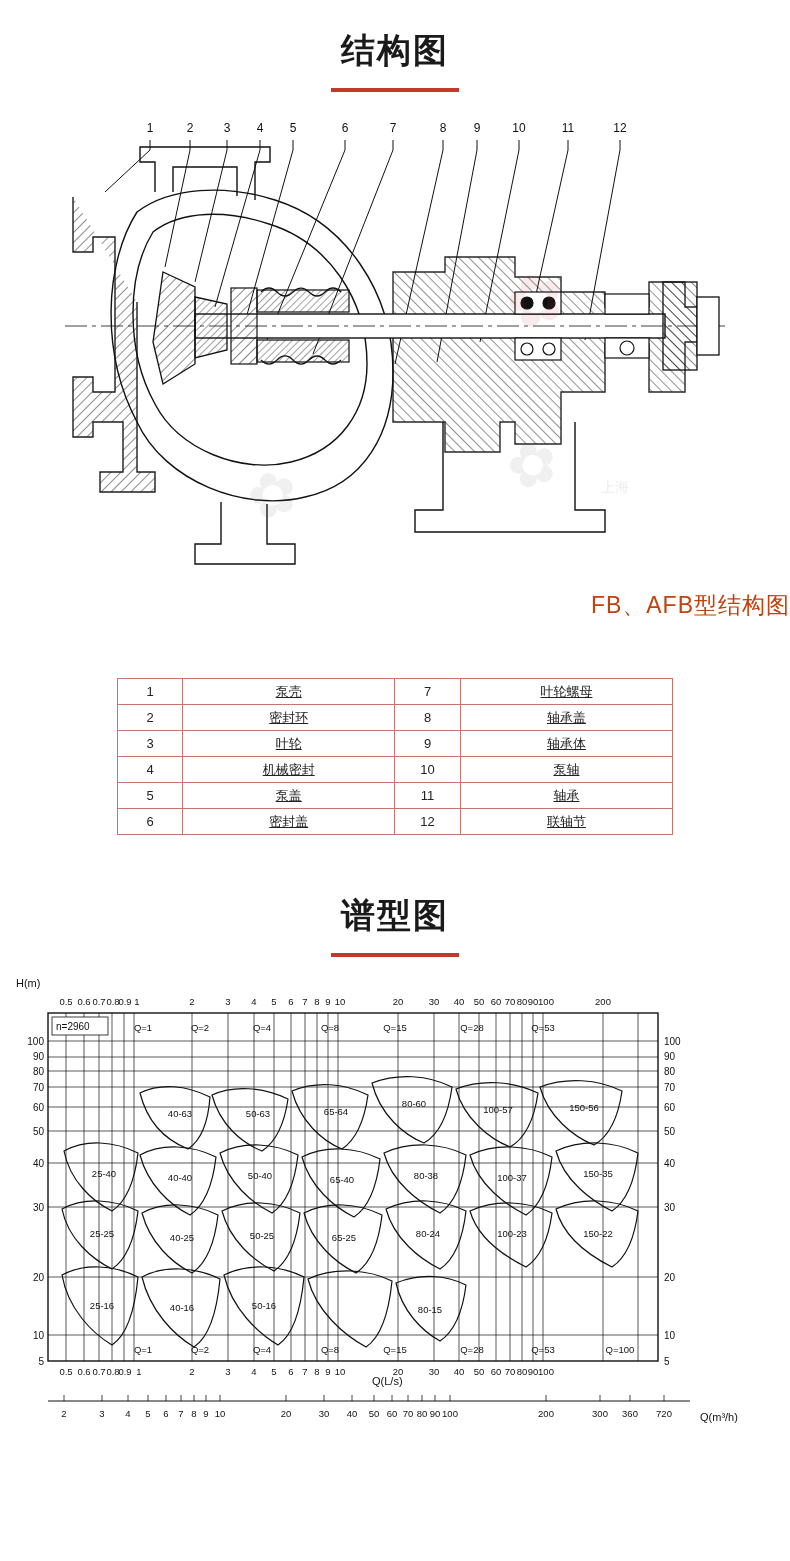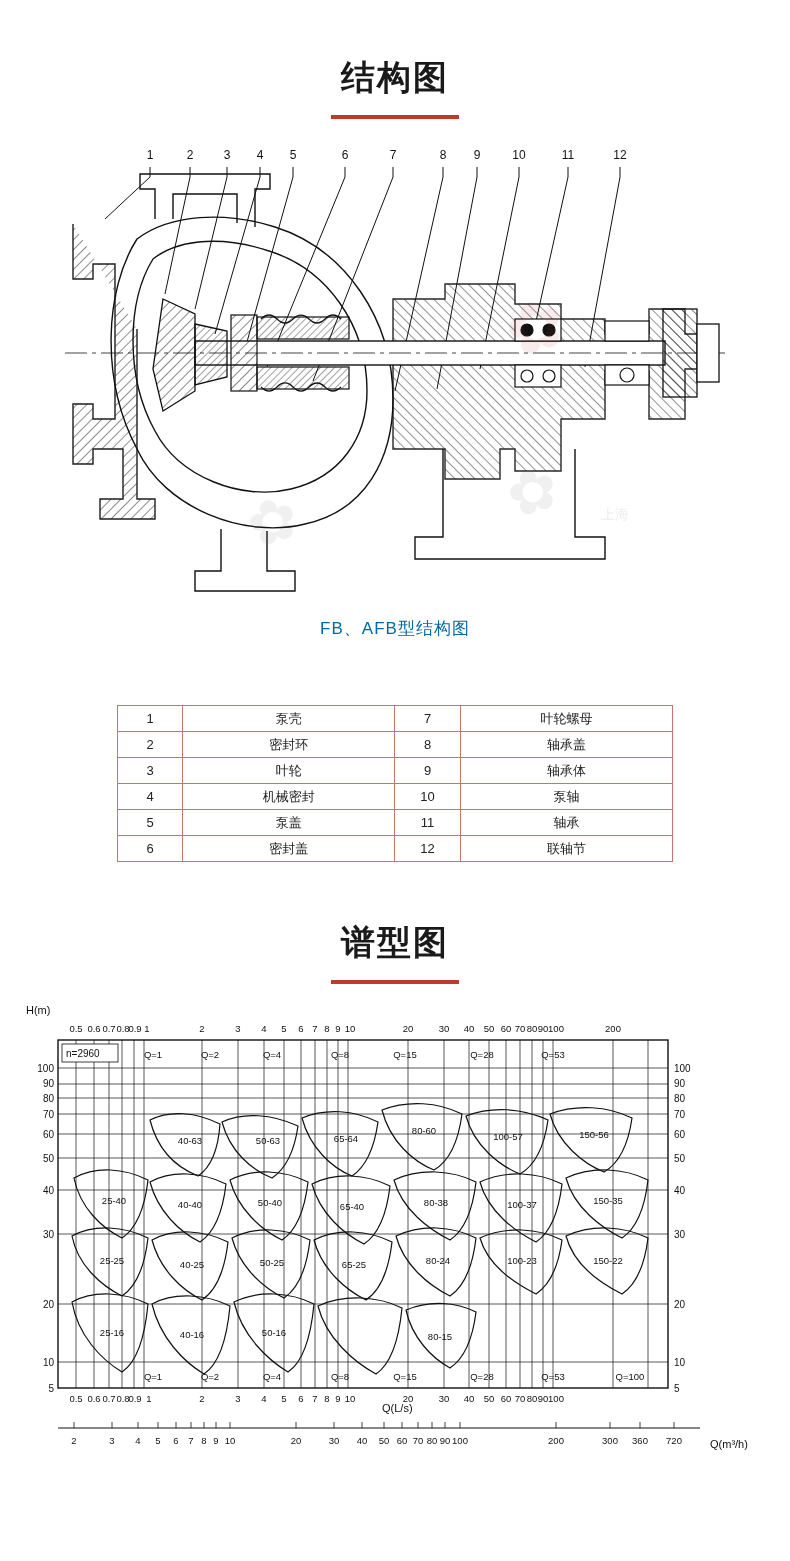--- a/index.html
+++ b/index.html
@@ -12,41 +12,41 @@
     text-align:center;font-size:34px;font-weight:bold;color:#1a1a1a;
     letter-spacing:2px;
   }
   .title-rule{
     width:128px;height:4px;background:#c0392b;margin:14px auto 0 auto;
   }
   
   #structure-block{position:relative;width:790px;height:560px;}
   #structure-svg{display:block;margin:0 auto;}
   .cap{
-    text-align:center;font-size:17px;color:#0369a1;margin-top:-2px;
+    text-align:right;font-size:23px;color:#c2410c;margin-top:-2px;
     letter-spacing:1px;
   }
   
   .parts-table{
     border-collapse:collapse;margin:26px auto 0 auto;width:556px;
     font-size:13px;color:#222;
   }
   .parts-table td{
     border:1px solid #c9736b;height:25px;text-align:center;padding:0 4px;
   }
   .parts-table td.num{width:60px;}
-  .parts-table td.nam{width:218px;}
+  .parts-table td.nam{width:218px;text-decoration:underline;}
   
-  #chart-block{position:relative;width:790px;height:480px;margin-top:8px;}
+  #chart-block{position:relative;width:636px;height:480px;margin-top:8px;}
   #chart-svg{display:block;margin:0 auto;}
 </style>
 </head>
 <body>
 
-<div class="section-title" style="padding-top:28px;margin-top:27px;">
+<div class="section-title" style="padding-top:28px;">
   <span>结构图</span>
 </div>
 <div class="title-rule"></div>
 
 <div id="structure-block">
   <svg id="structure-svg" width="700" height="500" viewBox="0 0 700 500">
     <defs>
       <pattern id="hatchA" width="7" height="7" patternTransform="rotate(45)" patternUnits="userSpaceOnUse">
         <line x1="0" y1="0" x2="0" y2="7" stroke="#111" stroke-width="1"></line>
       </pattern>

